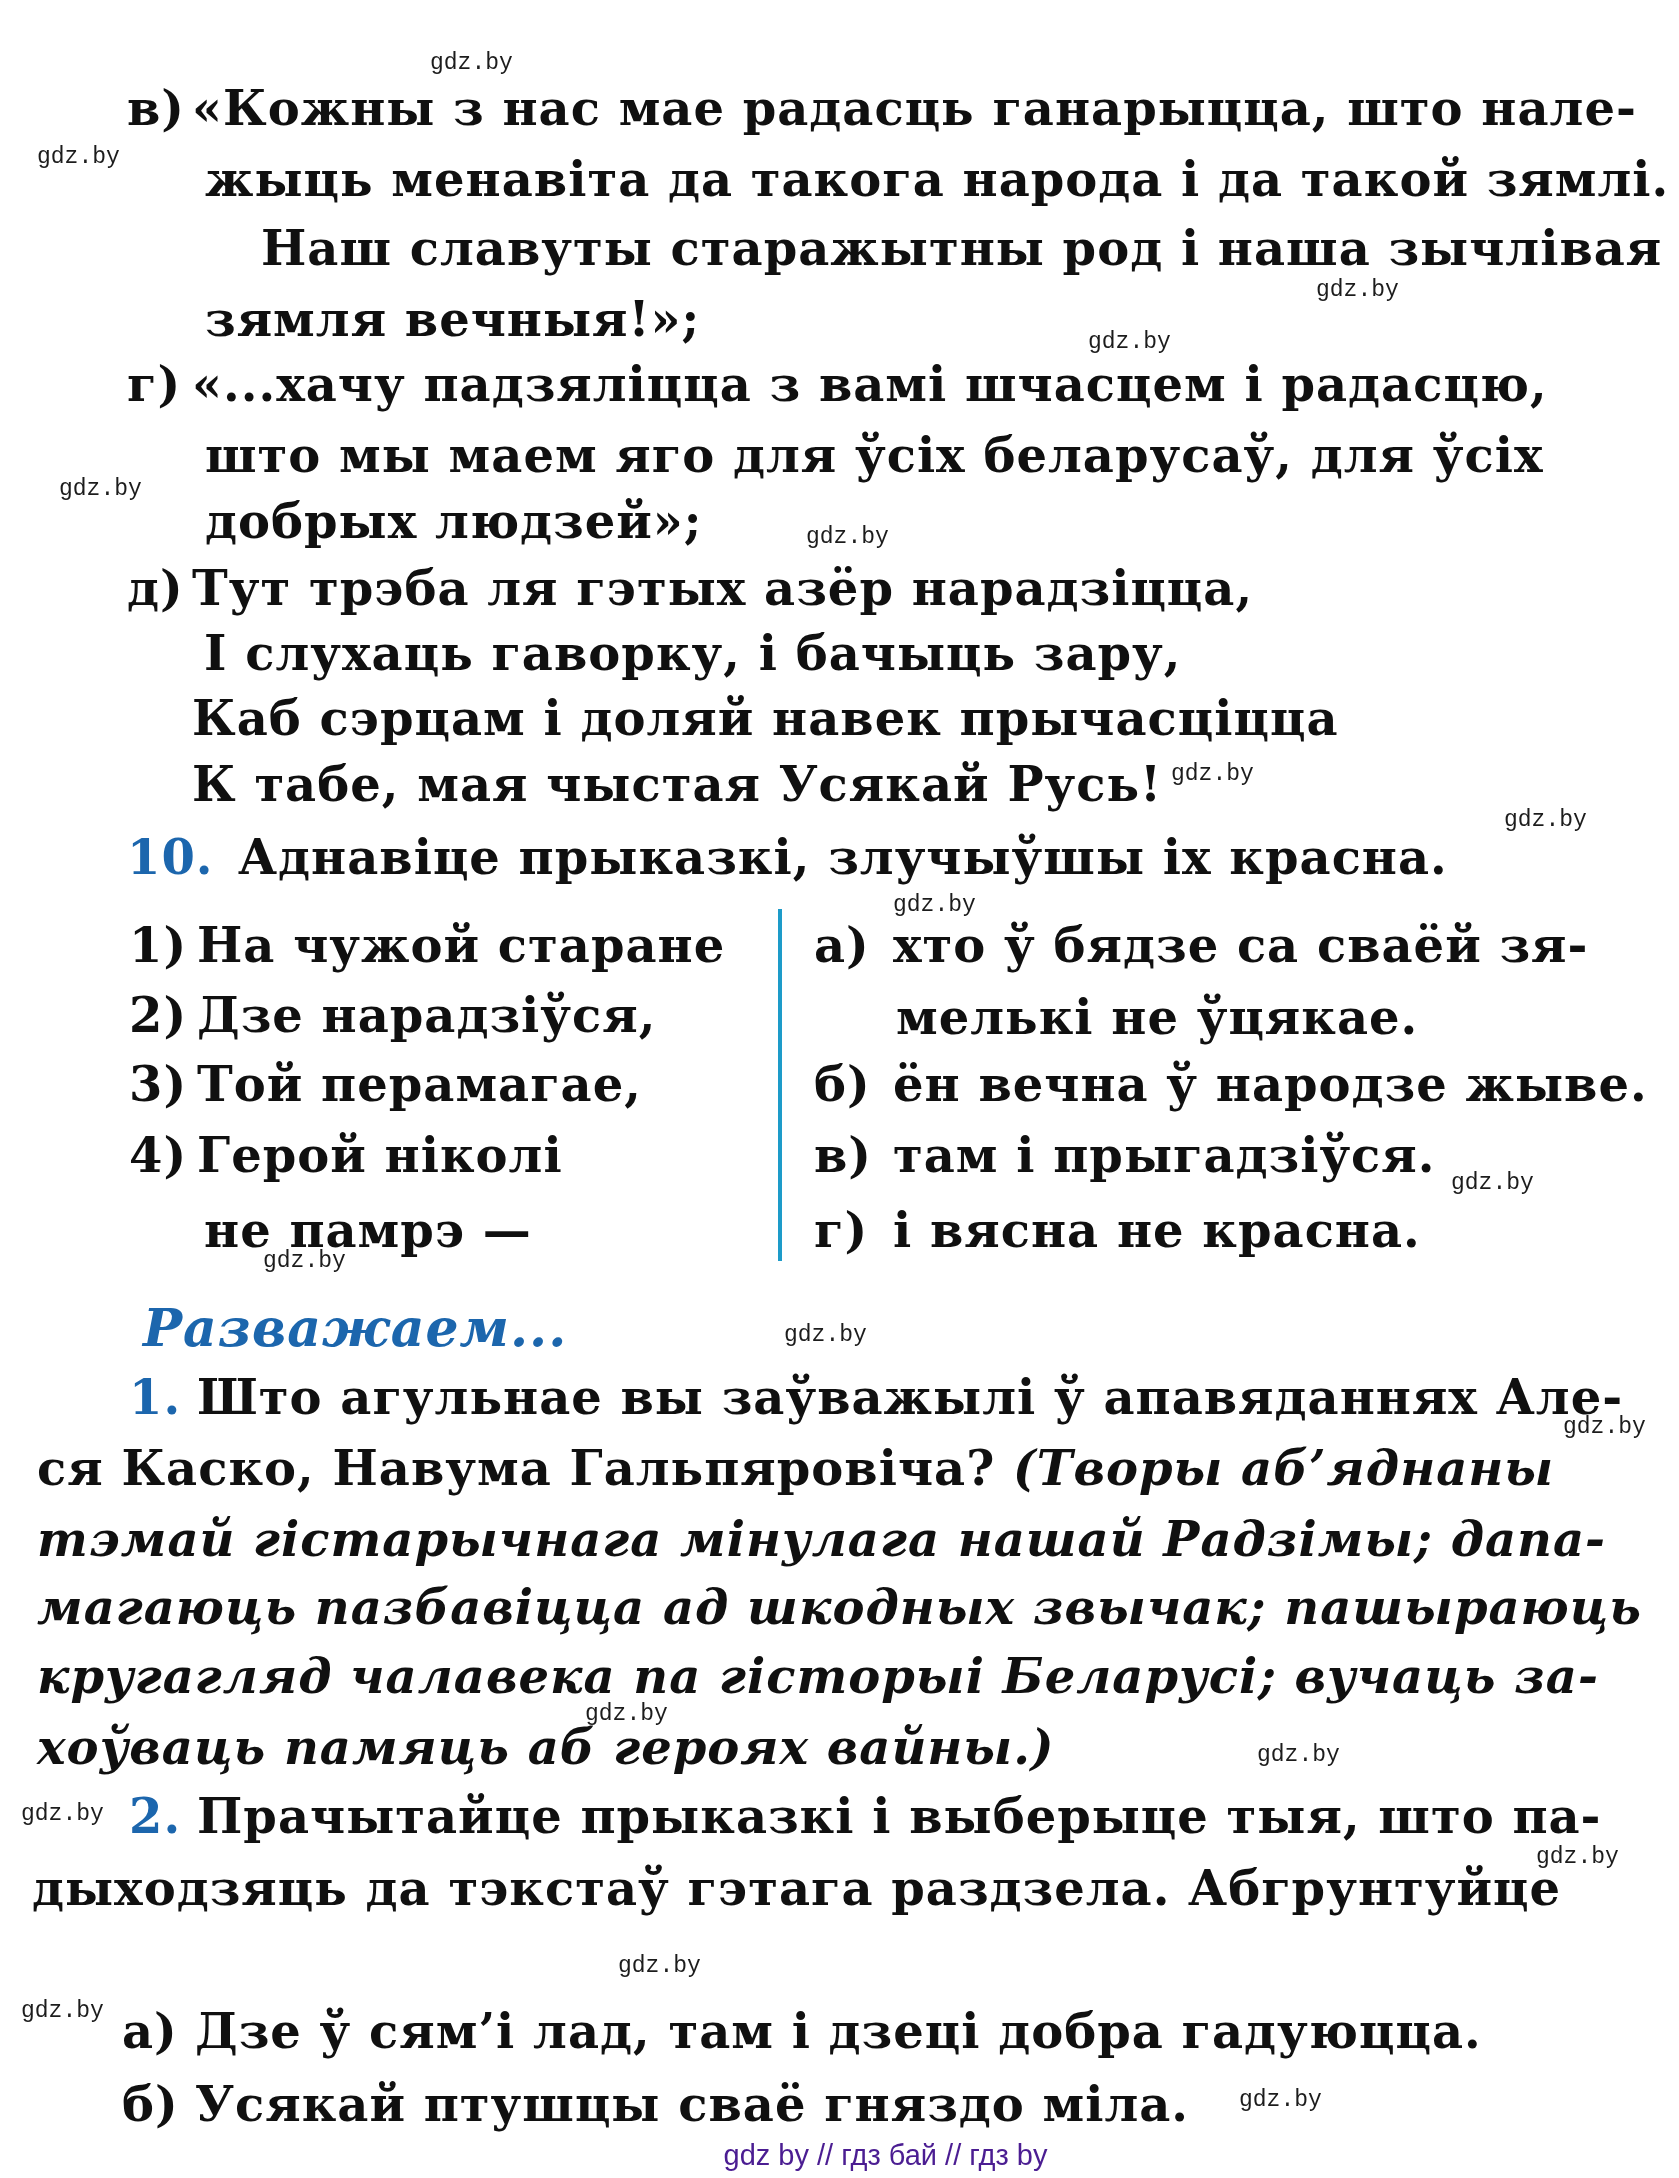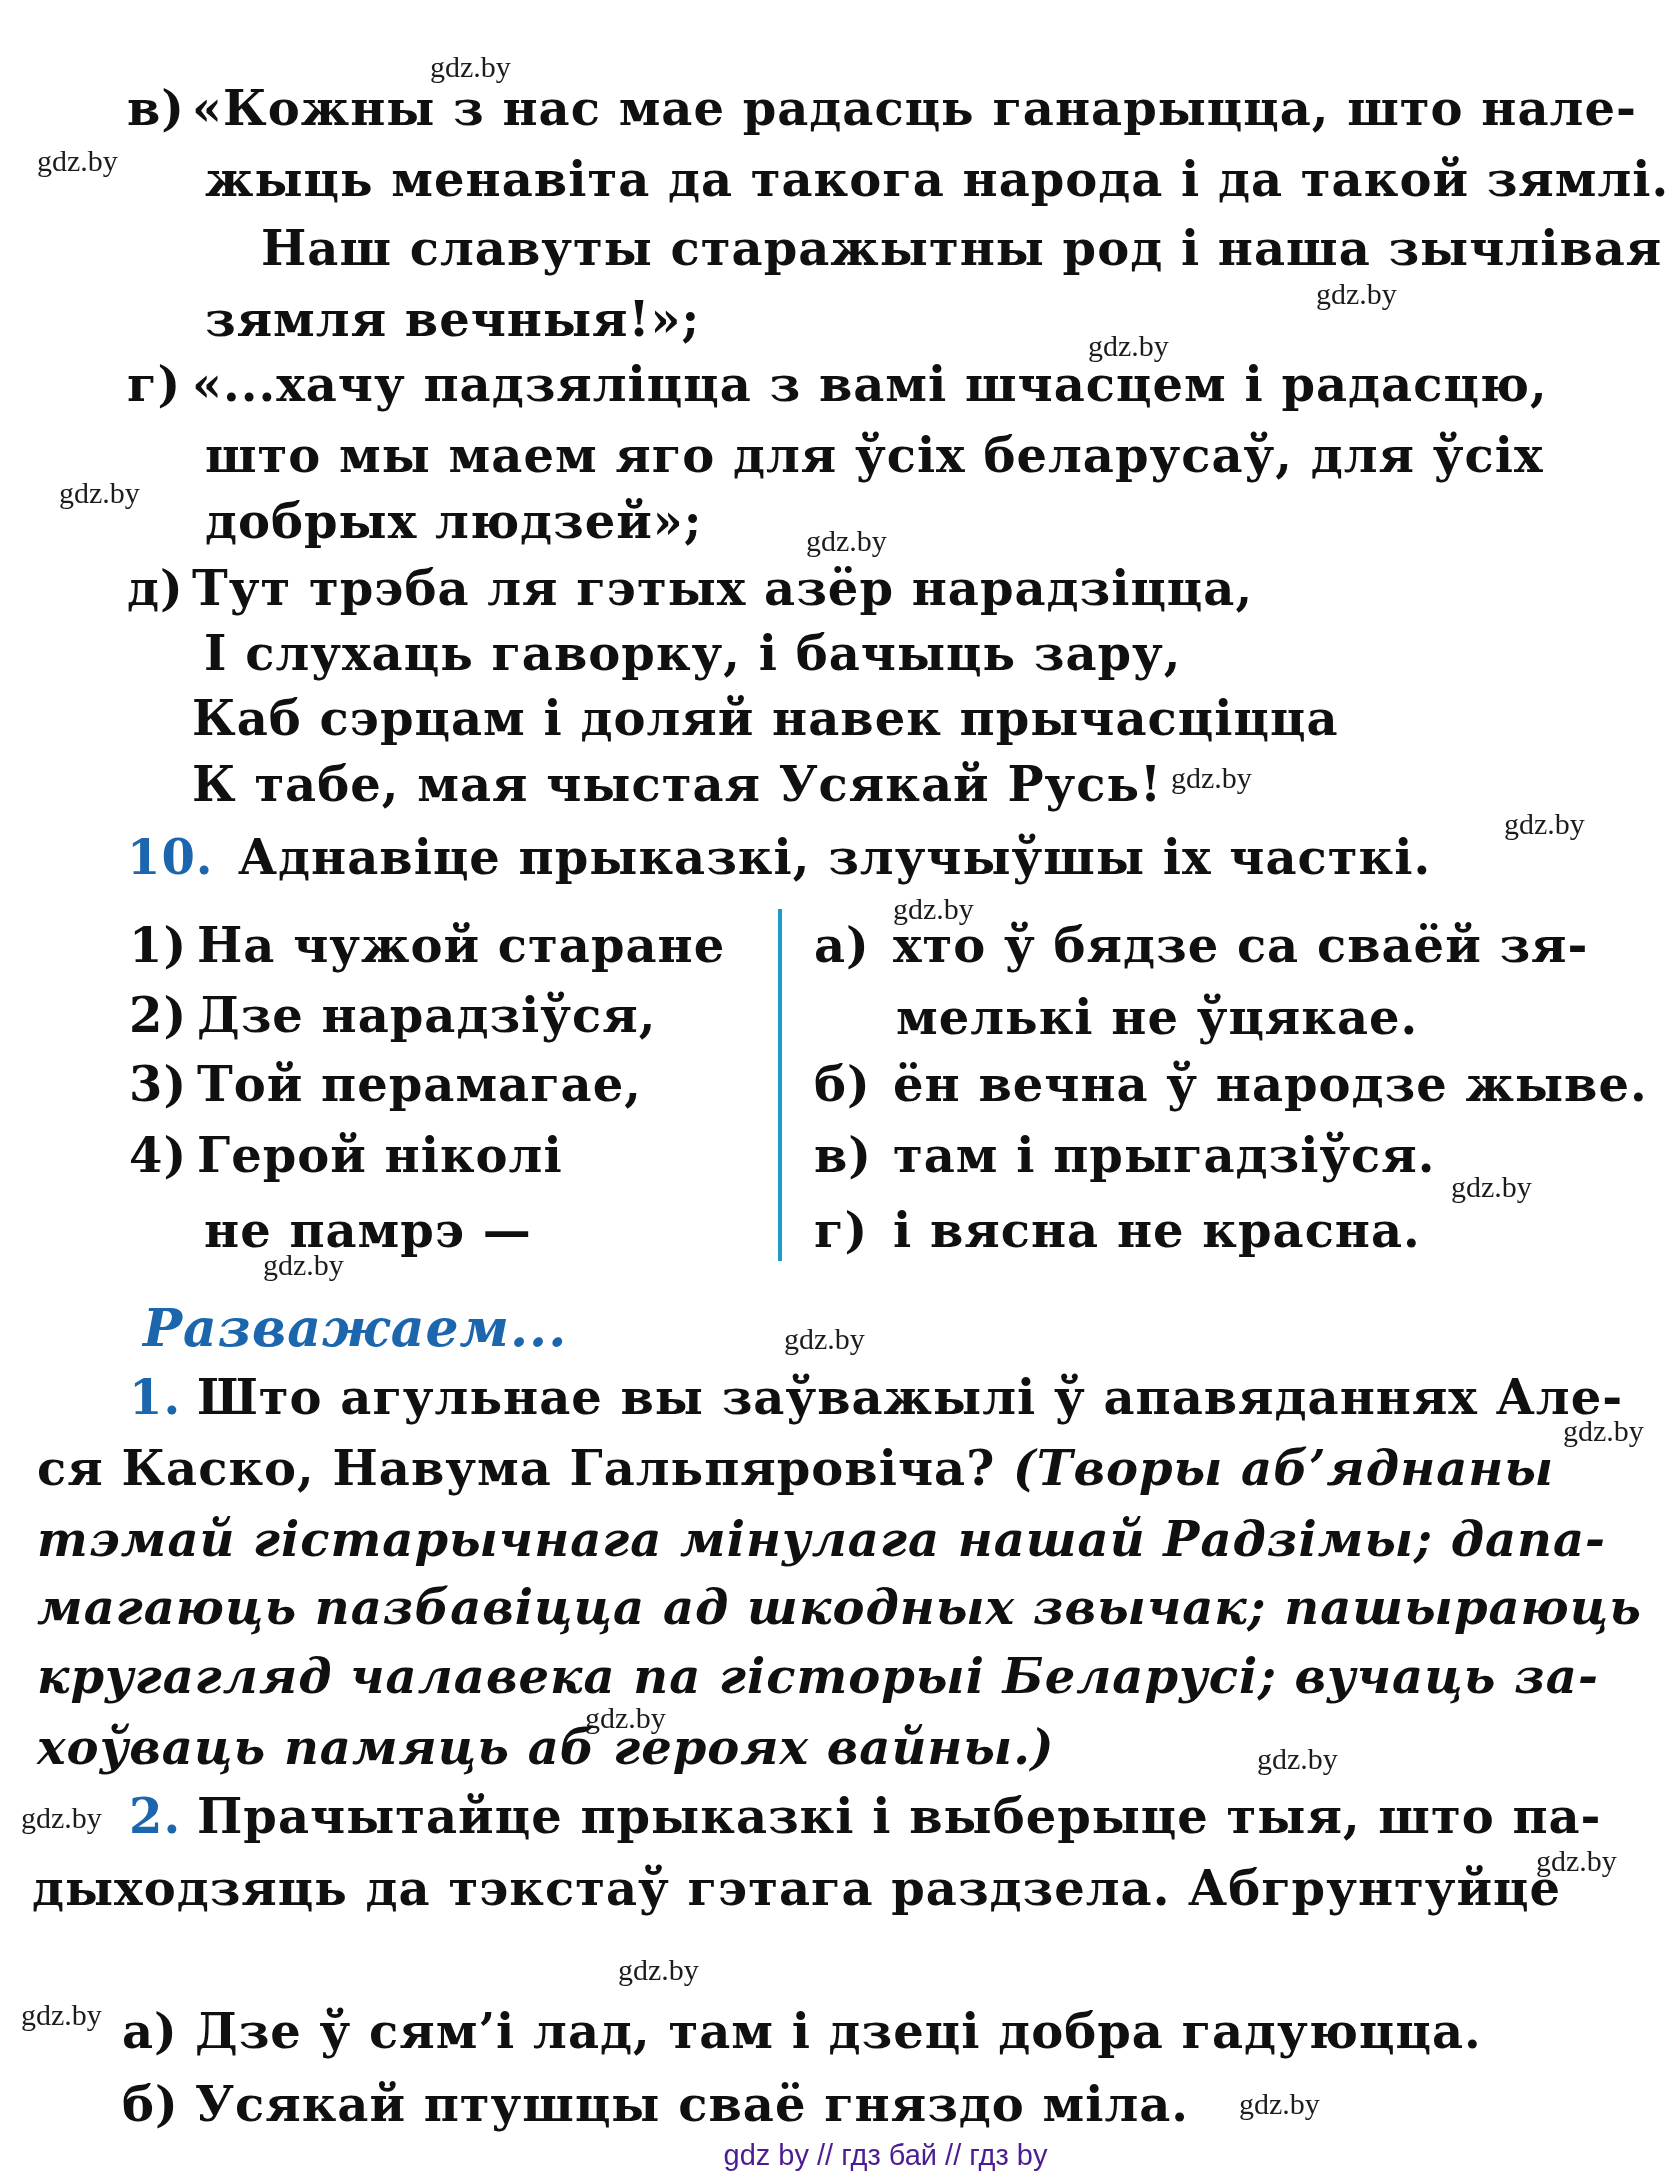--- a/index.html
+++ b/index.html
@@ -11,22 +11,22 @@
   .hdr {
     position:absolute; top:5.8px; left:0; width:1679px; text-align:center;
     font-family:"Liberation Sans", sans-serif; font-weight:bold;
     font-size:32px; color:#32cd32; letter-spacing:0.5px;
   }
   .ftr {
     position:absolute; top:2139px; left:92px; width:1587px; text-align:center;
     font-family:"Liberation Sans", sans-serif; font-size:29px; color:#4b1d92;
   }
   .wm {
-    position:absolute; font-family:Liberation Serif, serif;
-    font-size:30px; color:#1c1c1c; white-space:nowrap;
+    position:absolute; font-family:Liberation Mono, monospace;
+    font-size:23px; color:#1c1c1c; white-space:nowrap;
   }
   .line {
     position:absolute; white-space:nowrap; color:#101010;
     font-family:"DejaVu Serif", serif; font-weight:bold;
     font-size:48px; line-height:1.15; letter-spacing:1px;
   }
   .it { font-style:italic; }
   .blue { color:#1c66ad; }
   .head-it {
     position:absolute; white-space:nowrap; color:#1c66ad;
@@ -76,21 +76,21 @@
   <div class="line" style="left:205px;top:428px">што мы маем яго для ўсіх беларусаў, для ўсіх</div>
   <div class="line" style="left:205px;top:494px">добрых людзей»;</div>
 
   <div class="line" style="left:127px;top:561px">д)</div>
   <div class="line" style="left:192px;top:561px">Тут трэба ля гэтых азёр нарадзіцца,</div>
   <div class="line" style="left:204px;top:626px">І слухаць гаворку, і бачыць зару,</div>
   <div class="line" style="left:192px;top:691px">Каб сэрцам і доляй навек прычасціцца</div>
   <div class="line" style="left:192px;top:757px">К табе, мая чыстая Усякай Русь!</div>
 
   <div class="line blue" style="left:127px;top:830px">10.</div>
-  <div class="line" style="left:238px;top:830px">Аднавіце прыказкі, злучыўшы іх часткі.</div>
+  <div class="line" style="left:238px;top:830px">Аднавіце прыказкі, злучыўшы іх красна.</div>
 
   <div class="line" style="left:129px;top:918px">1)</div>
   <div class="line" style="left:197px;top:918px">На чужой старане</div>
   <div class="line" style="left:129px;top:988px">2)</div>
   <div class="line" style="left:197px;top:988px">Дзе нарадзіўся,</div>
   <div class="line" style="left:129px;top:1057px">3)</div>
   <div class="line" style="left:197px;top:1057px">Той перамагае,</div>
   <div class="line" style="left:129px;top:1128px">4)</div>
   <div class="line" style="left:197px;top:1128px">Герой ніколі</div>
   <div class="line" style="left:204px;top:1203px">не памрэ —</div>

